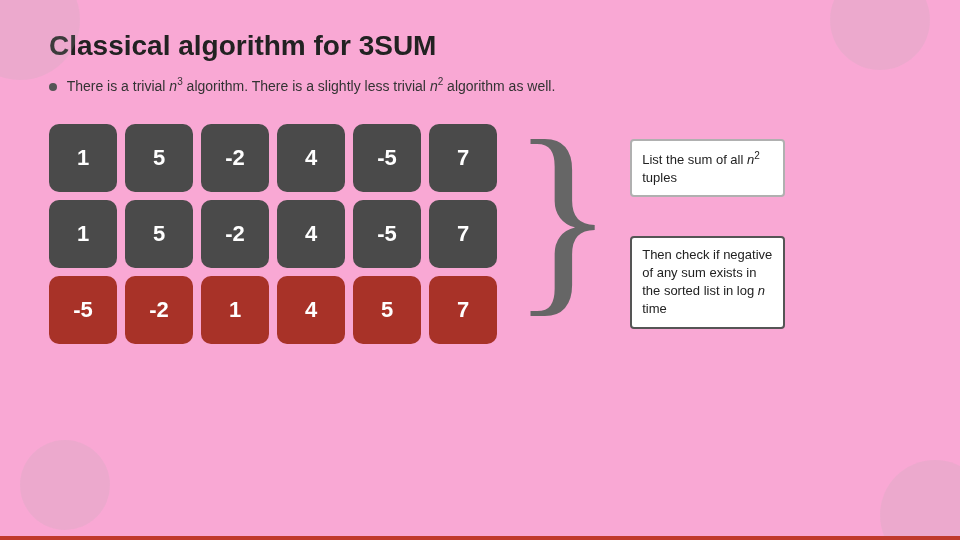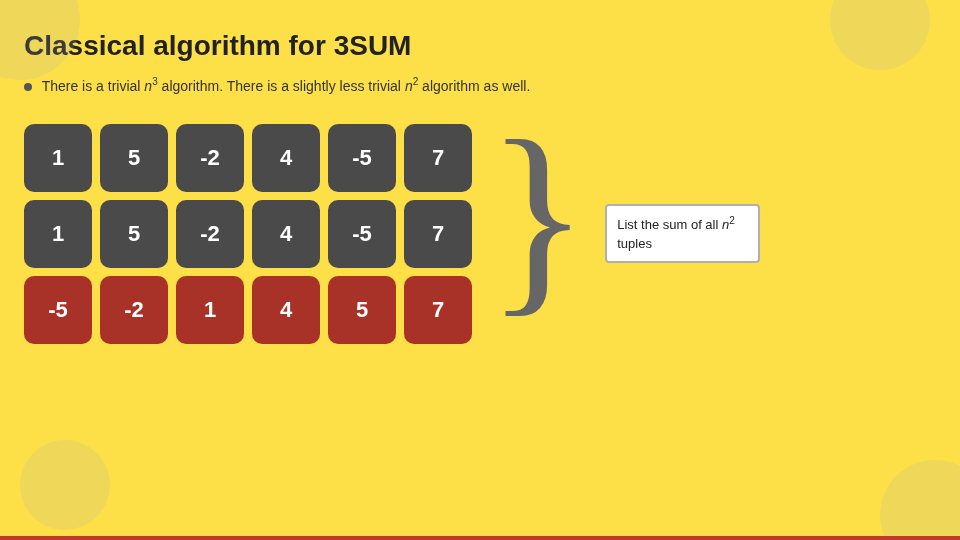--- a/index.html
+++ b/index.html
@@ -9,23 +9,23 @@
       height: 540px;
       background: #f0f0f0;
       font-family: 'Georgia', serif;
       overflow: hidden;
       position: relative;
     }
 
     .slide {
       width: 960px;
       height: 540px;
-      background: #fde047;
+      background: #f9a8d4;
       position: relative;
-      padding: 30px 24px;
+      padding: 30px 49px;
     }
 
     
     .corner-circle {
       position: absolute;
       border-radius: 50%;
       background: rgba(180,180,180,0.18);
     }
     .cc-tl { width: 120px; height: 120px; top: -40px; left: -40px; }
     .cc-tr { width: 100px; height: 100px; top: -30px; right: 30px; }
@@ -199,18 +199,21 @@
     </div>
 
     <div class="brace-area">
       <span class="brace" style="font-size:215px; color:#666; font-weight:100; line-height:0.85;">}</span>
     </div>
 
     <div class="labels-area">
       <div class="label-box">
         List the sum of all <i>n</i><sup>2</sup> tuples
       </div>
+      <div class="label-box highlighted">
+        Then check if negative of any sum exists in the sorted list in log&nbsp;<i>n</i> time
+      </div>
     </div>
 
   </div>
 
   <div class="bottom-line"></div>
 </div>
 
 </body></html>

